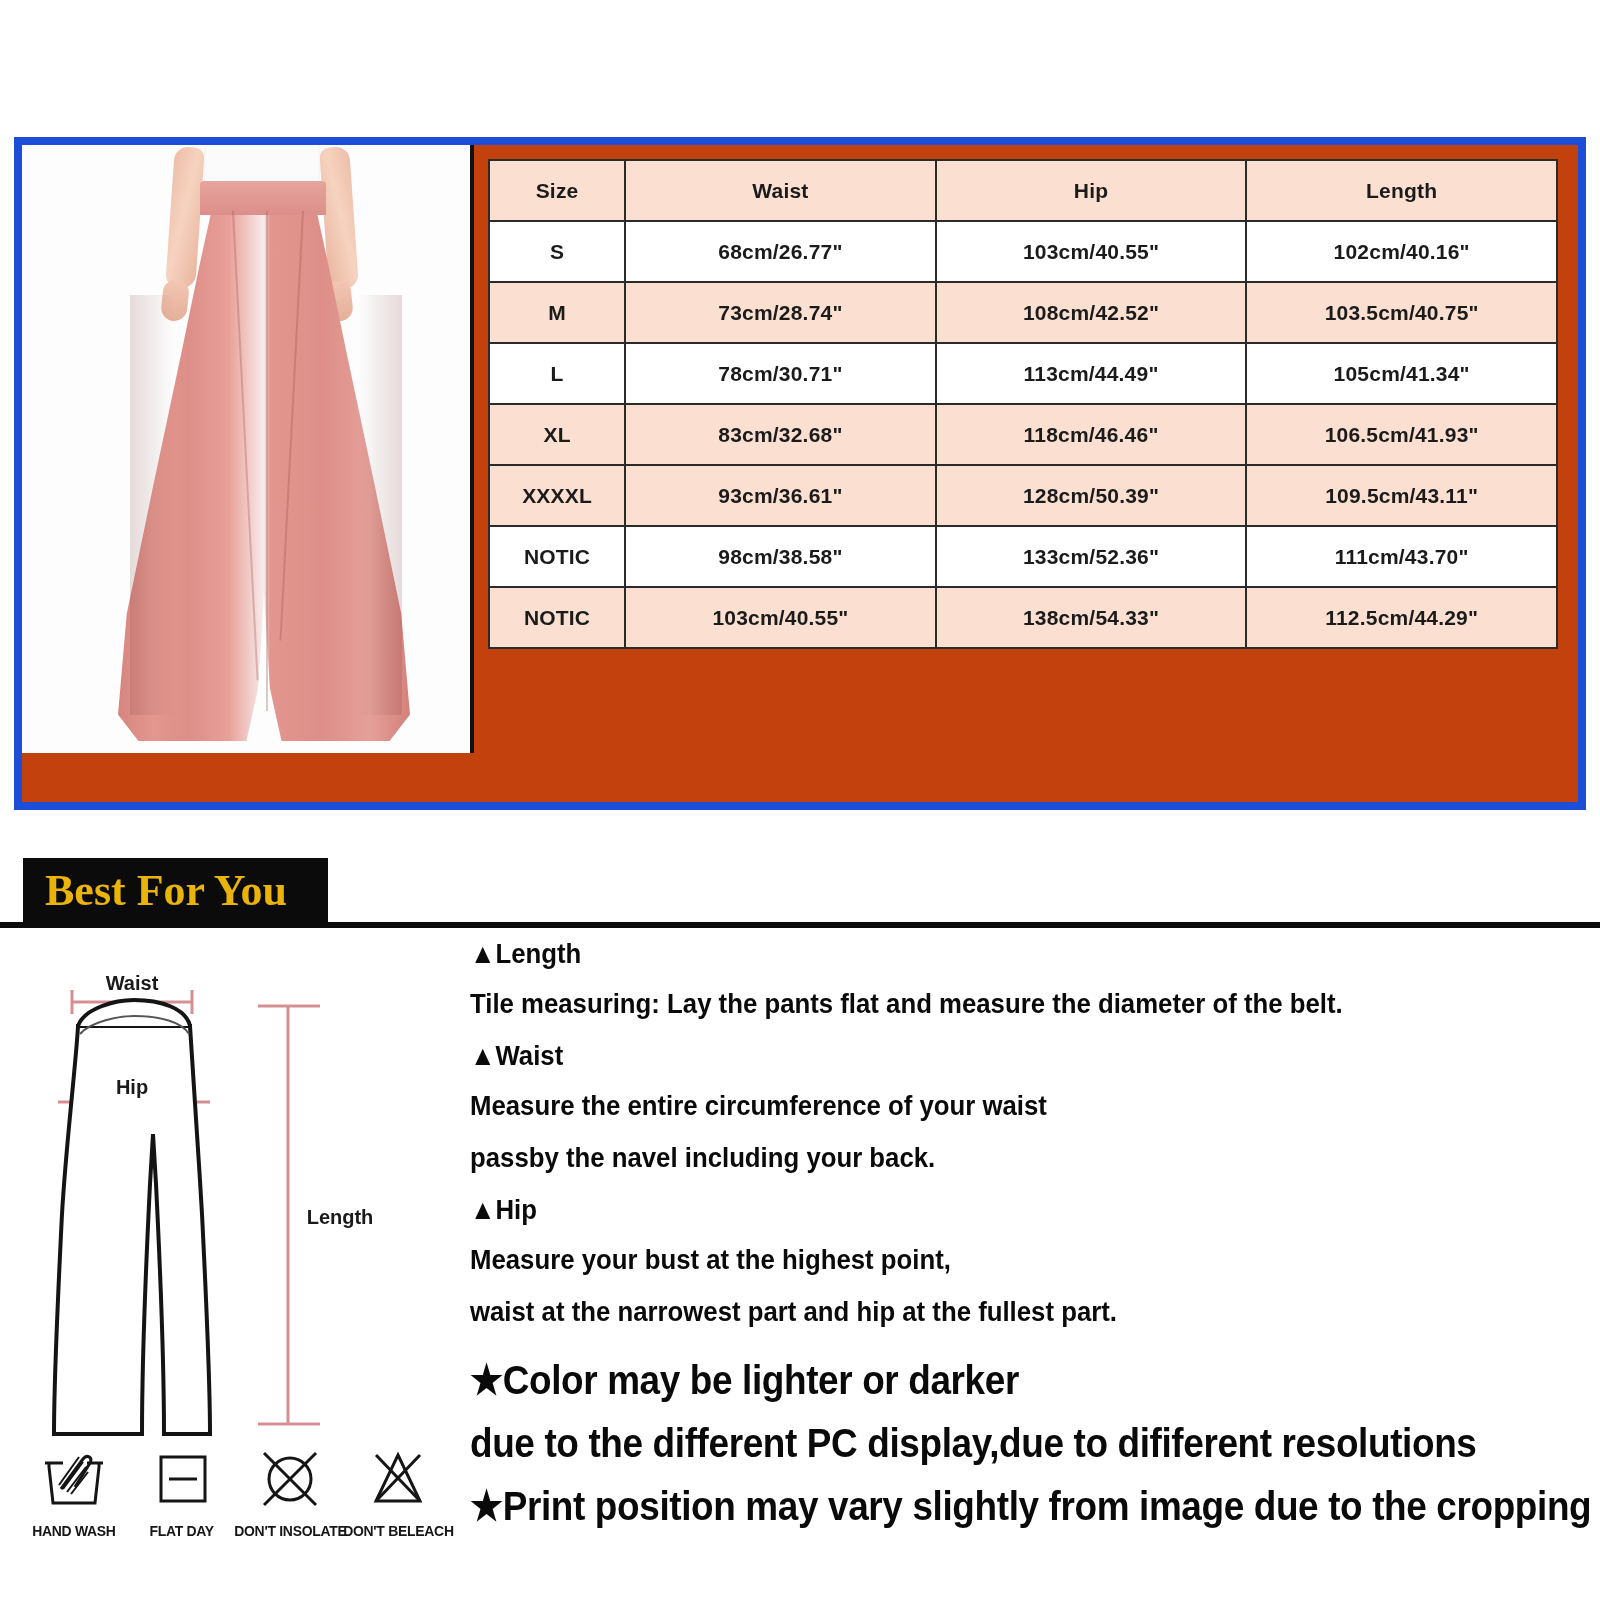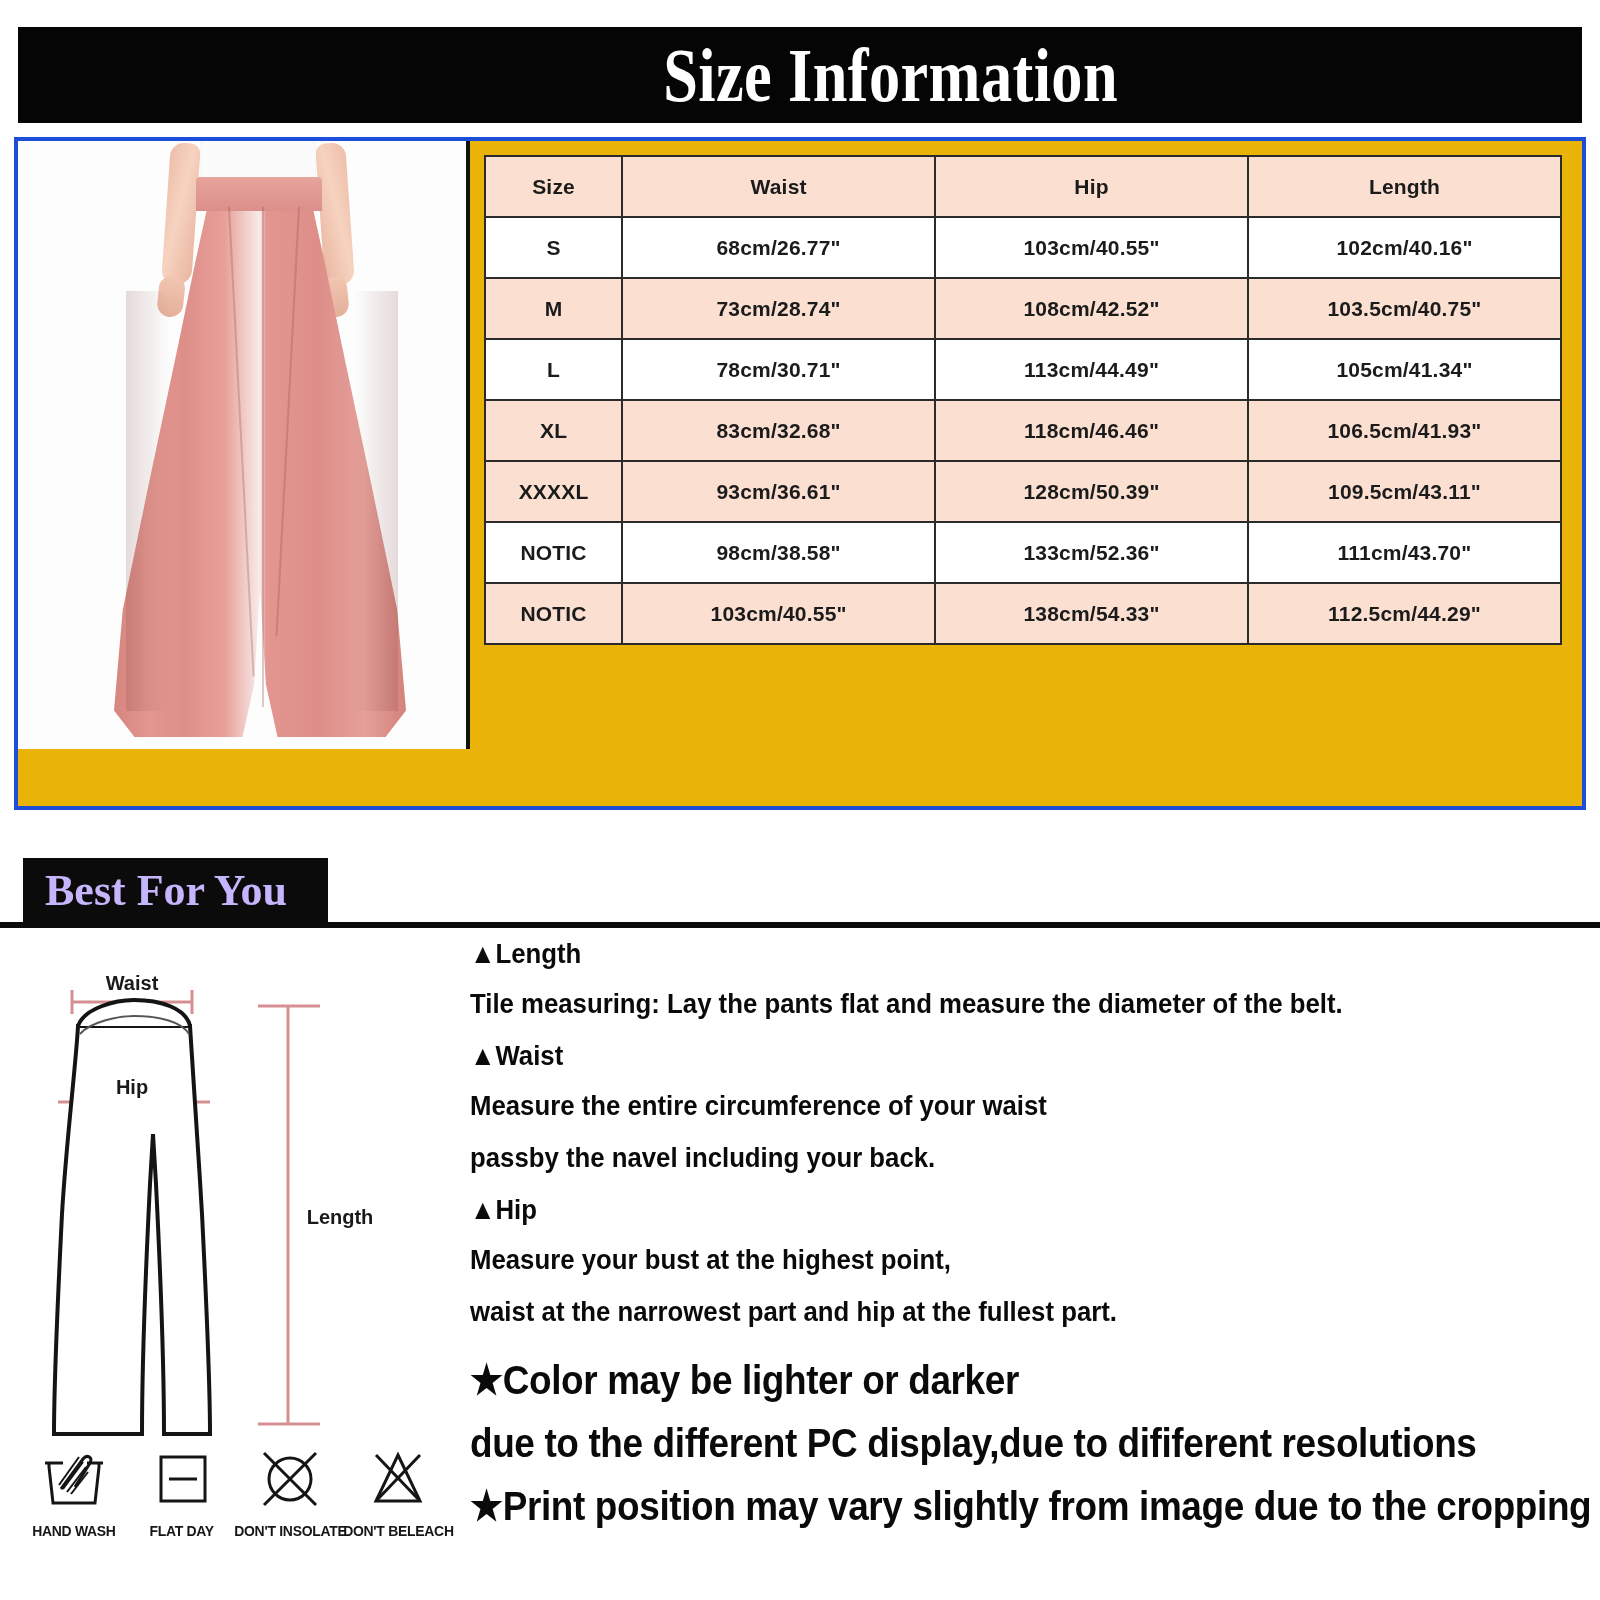--- a/index.html
+++ b/index.html
@@ -44,22 +44,22 @@
     line-height: 1;
   }
 
   
   .top-panel {
     position: absolute;
     left: 14px;
     top: 137px;
     width: 1572px;
     height: 673px;
-    border: 4px solid #1d4ed8;
-    background: #eab308;
+    border: 8px solid #1d4ed8;
+    background: #c2410c;
   }
 
   .top-inner {
     position: absolute;
     left: 0; top: 0;
     width: 100%;
     height: 608px;
     display: flex;
   }
 
@@ -219,21 +219,21 @@
     left: 23px;
     top: 858px;
     width: 305px;
     height: 65px;
     background: #0b0b0b;
     display: flex;
     align-items: center;
     padding-left: 22px;
   }
   .bfy-badge .bfy-text {
-    color: #c4b5fd;
+    color: #eab308;
     font-family: "Liberation Serif", serif;
     font-weight: bold;
     font-size: 44px;
     line-height: 1;
     white-space: nowrap;
   }
   .bfy-rule {
     position: absolute;
     left: 0;
     top: 922px;
@@ -322,23 +322,20 @@
     transform-origin: left center;
     letter-spacing: -0.4px;
   }
   .spacer-sm { height: 10px; }
 </style>
 </head>
 <body>
 
 <div class="page">
 
-  <div class="title-bar">
-    <div class="title-text">Size Information</div>
-  </div>
 
   <div class="top-panel">
 
     <div class="top-inner">
 
       <div class="photo-cell">
         <div class="model">
           <div class="m-arm-l"></div>
           <div class="m-arm-r"></div>
           <div class="m-hand-l"></div>

